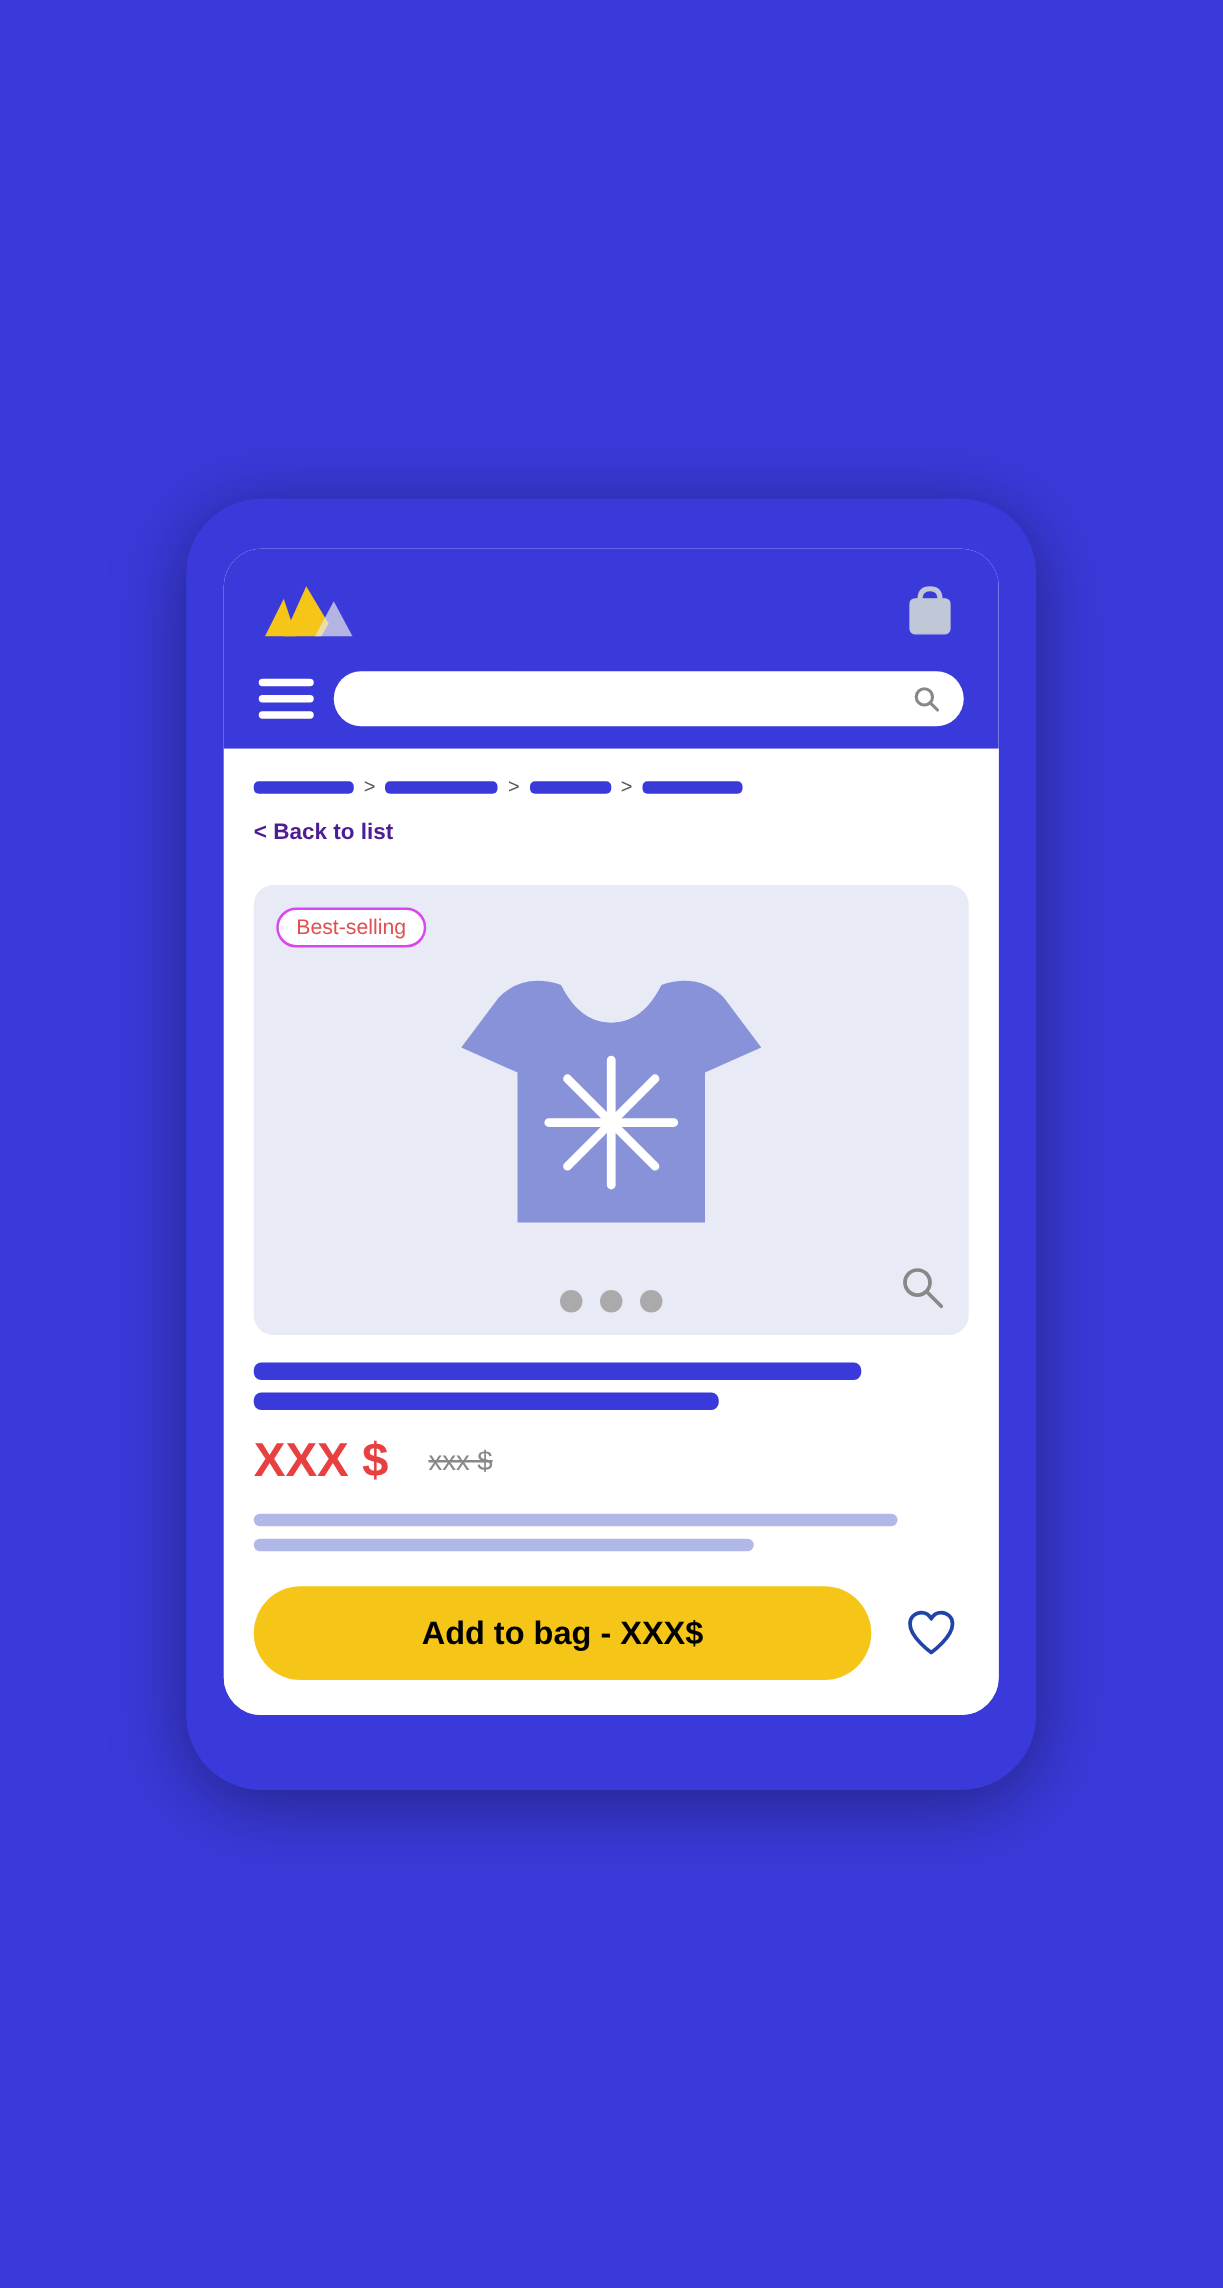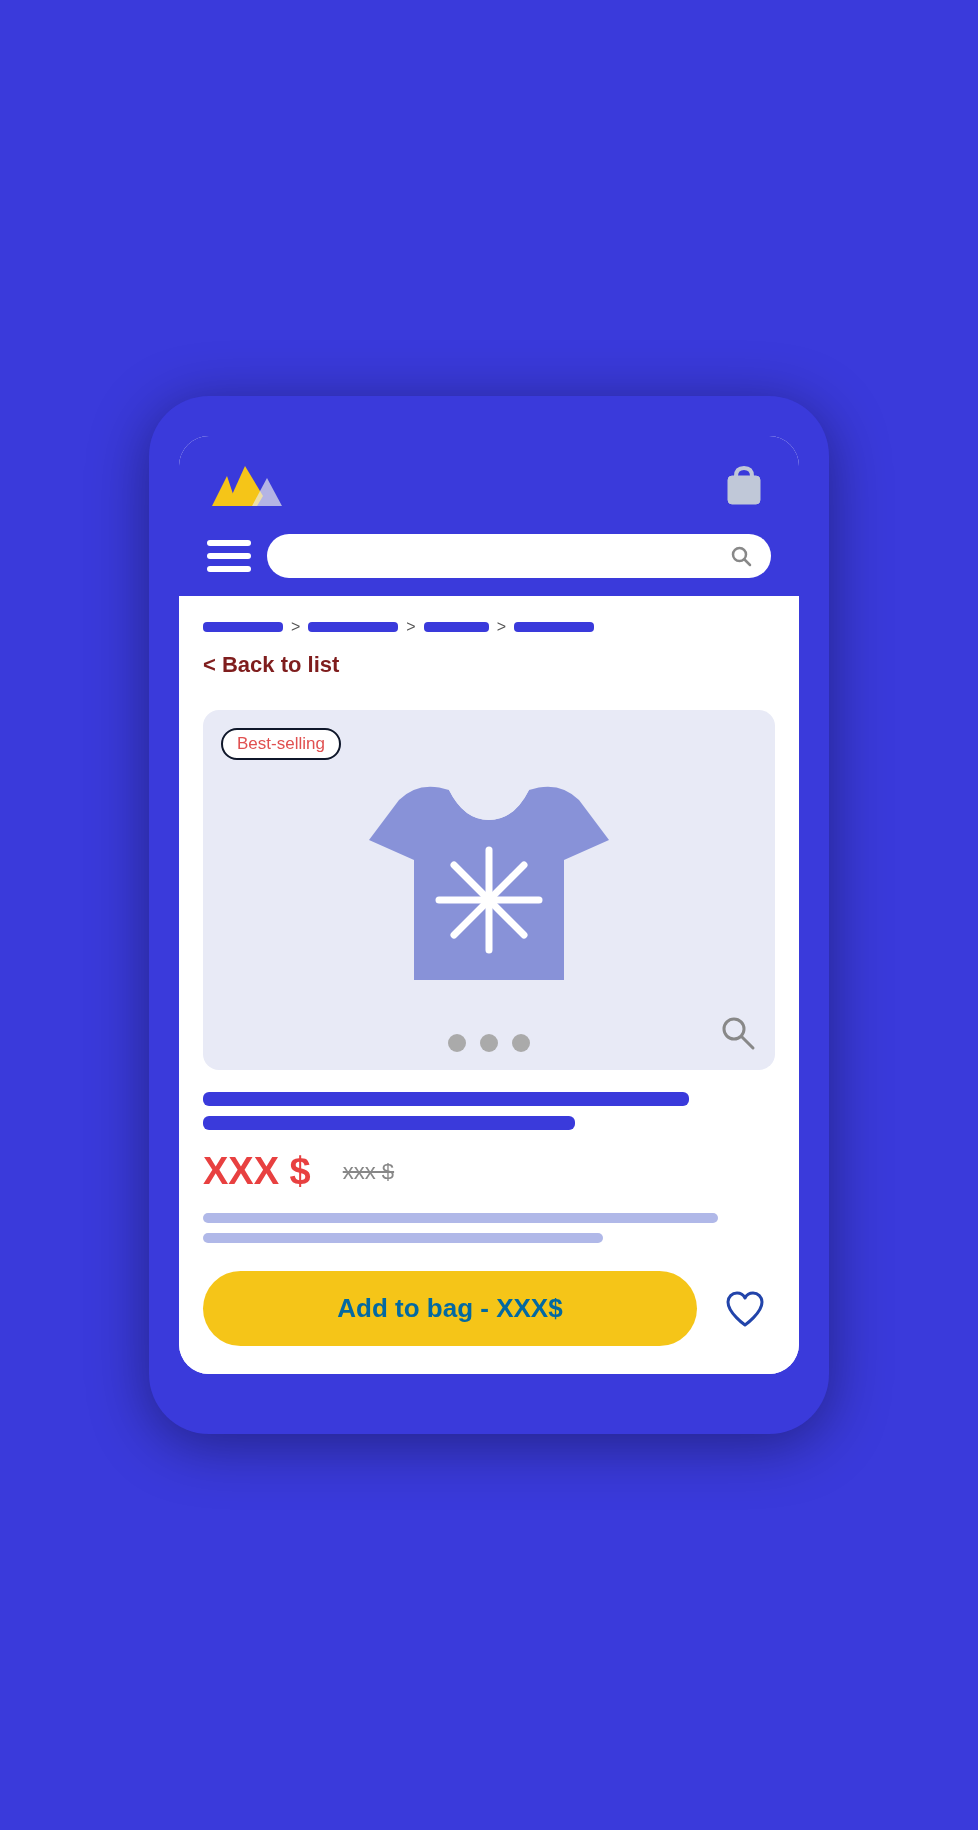--- a/index.html
+++ b/index.html
@@ -120,23 +120,23 @@
       background: #3a3adb;
       border-radius: 4px;
     }
 
     .breadcrumb-sep {
       color: #555;
       font-size: 16px;
     }
 
     .back-link {
-      font-size: 22px;
+      font-size: 18px;
       font-weight: 700;
-      color: #7f1d1d;
+      color: #4c1d95;
       margin-bottom: 32px;
       cursor: pointer;
     }
 
     
     .product-image-wrap {
       background: #e8eaf6;
       border-radius: 16px;
       position: relative;
       padding: 30px 20px 50px 20px;
@@ -144,21 +144,21 @@
       justify-content: center;
       align-items: center;
       min-height: 340px;
       margin-bottom: 22px;
     }
 
     .best-selling-badge {
       position: absolute;
       top: 18px;
       left: 18px;
-      border: 2px solid #0f172a;
+      border: 2px solid #d946ef;
       border-radius: 20px;
       padding: 4px 14px;
       font-size: 17px;
       color: #e05050;
       background: #fff;
       font-weight: 500;
     }
 
     
     .tshirt-container {
@@ -250,21 +250,21 @@
     }
 
     .add-to-bag-btn {
       flex: 1;
       background: #f5c518;
       border: none;
       border-radius: 40px;
       padding: 22px 20px;
       font-size: 26px;
       font-weight: 900;
-      color: #0369a1;
+      color: #000000;
       cursor: pointer;
       text-align: center;
     }
 
     .wishlist-btn {
       width: 60px;
       height: 60px;
       display: flex;
       align-items: center;
       justify-content: center;

